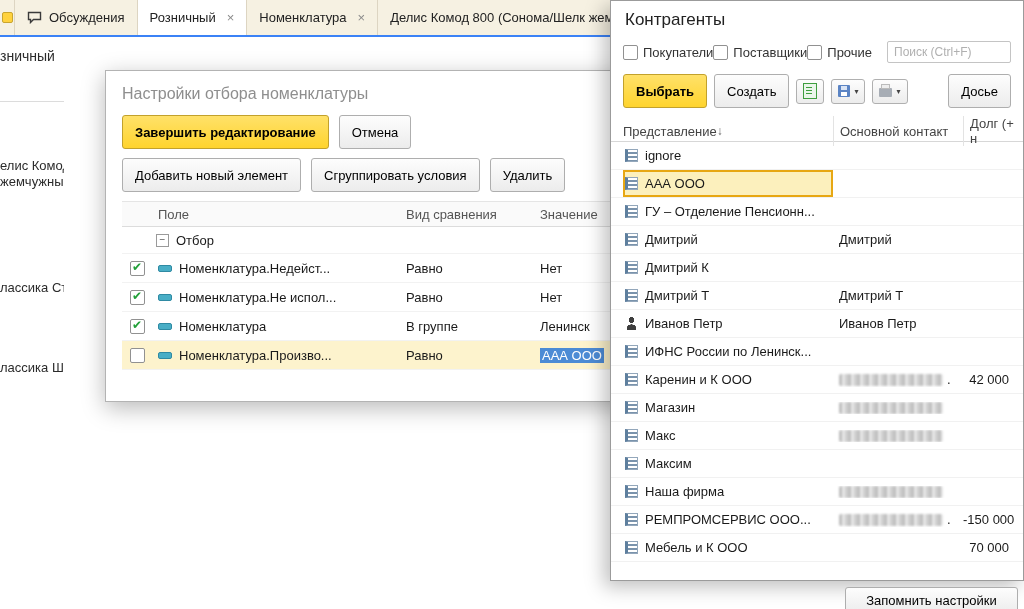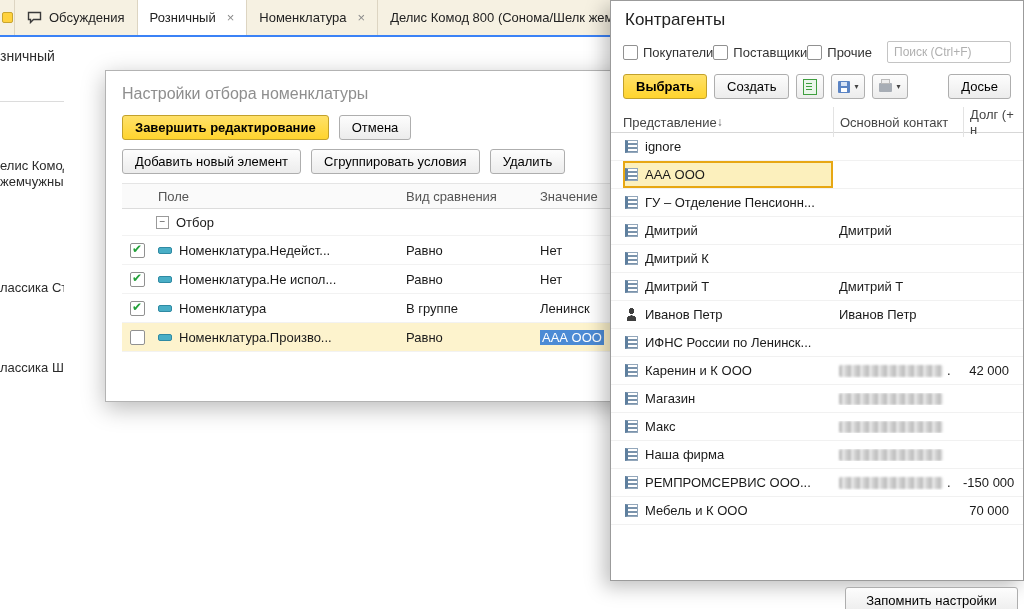--- a/index.html
+++ b/index.html
@@ -17,21 +17,21 @@
           border-bottom:2px solid #3b82f6;display:flex;align-items:stretch;z-index:2;}
   .tab{display:flex;align-items:center;gap:7px;padding:0 12px;border-right:1px solid #ddd5c2;
        color:#222;cursor:pointer;white-space:nowrap;}
   .tab.active{background:#fff;}
   .tab .x{color:#8a8a8a;margin-left:4px;}
   .tab.stub{width:14px;padding:0;justify-content:center;}
   .pin{width:9px;height:9px;background:#ffd23e;border:1px solid #c9a52f;border-radius:2px;}
   .chaticon svg{display:block;}
 
   
-  .btn{height:25px;background:linear-gradient(#fdfdfd,#ececec);border:1px solid #aeaeae;border-radius:3px;
+  .btn{height:34px;background:linear-gradient(#fdfdfd,#ececec);border:1px solid #aeaeae;border-radius:3px;
        font-family:inherit;font-size:13px;color:#000;padding:0 12px;cursor:pointer;white-space:nowrap;}
   .btn.yellow{background:linear-gradient(#ffe169,#ffd42e);border-color:#c2a12c;font-weight:bold;}
   .iconbtn{display:inline-flex;align-items:center;gap:4px;height:25px;padding:0 6px;cursor:pointer;
            background:linear-gradient(#fdfdfd,#ececec);border:1px solid #b0b0b0;border-radius:3px;}
   .caret{font-size:8px;color:#444;}
 
   
   .dialog{position:absolute;left:65px;top:70px;width:554px;height:332px;background:#fff;
           border:1px solid #b3b3b3;box-shadow:0 6px 22px rgba(0,0,0,.28);z-index:5;
           padding:14px 16px;box-sizing:border-box;margin-left:40px;}
@@ -349,20 +349,28 @@
         <span class="pc name">
             <span class="ricon org"></span>
             <span>Макс</span>
           </span>
         <span class="pc contact">
             <span class="blur"></span>
           </span>
         <span class="pc debt"></span>
       </div>
 
+      <div class="prow">
+        <span class="pc name">
+            <span class="ricon org"></span>
+            <span>Максим</span>
+          </span>
+        <span class="pc contact"></span>
+          <span class="pc debt"></span>
+      </div>
 
       <div class="prow">
         <span class="pc name">
             <span class="ricon org"></span>
             <span>Наша фирма</span>
           </span>
         <span class="pc contact">
             <span class="blur"></span>
           </span>
         <span class="pc debt"></span>

